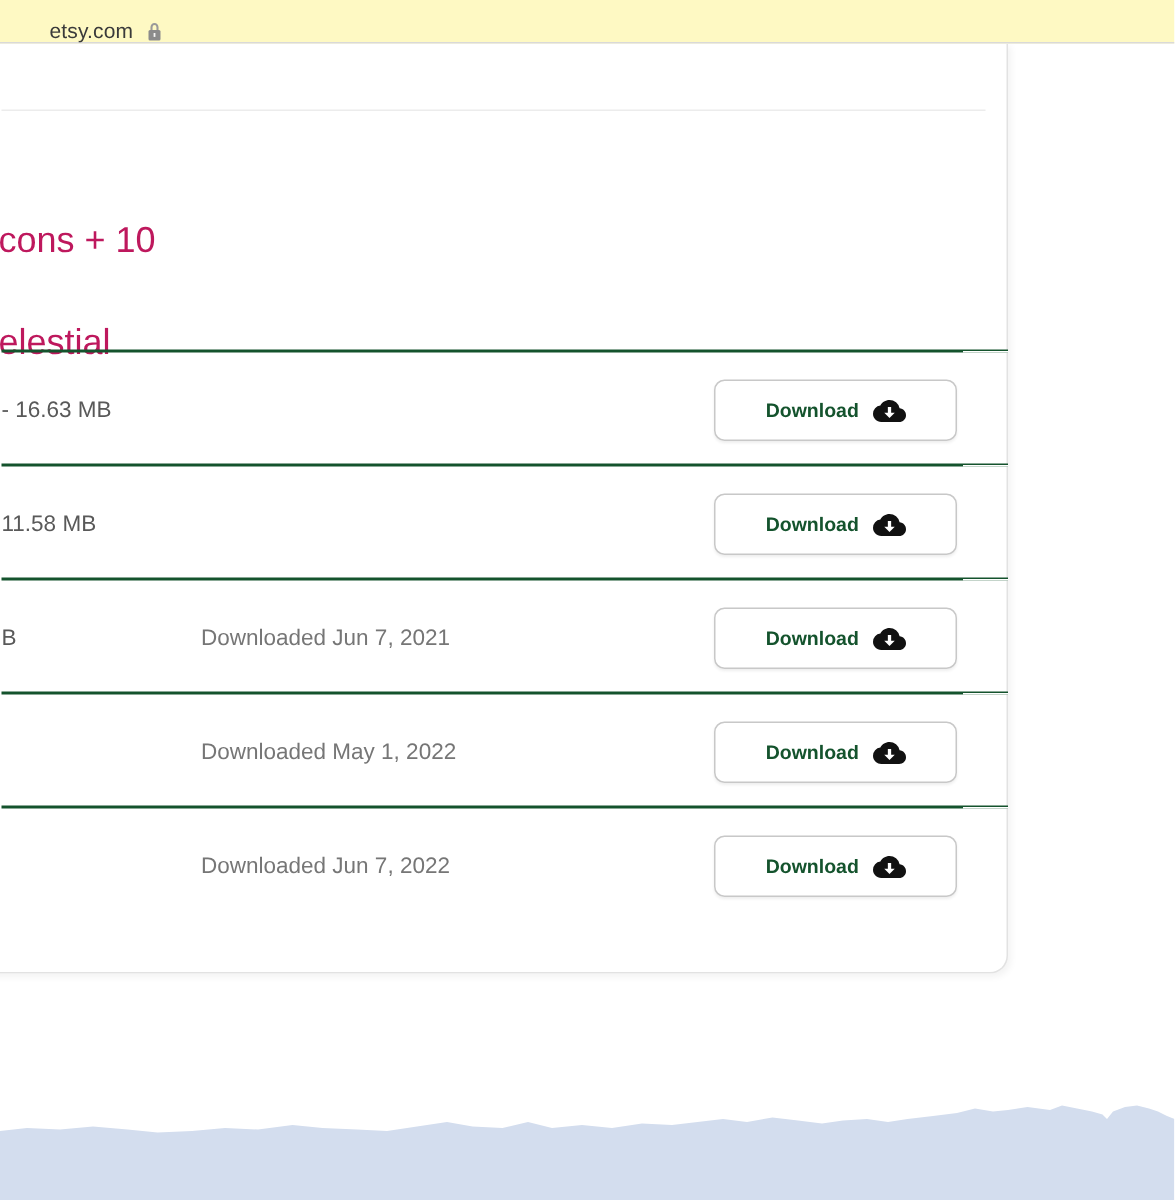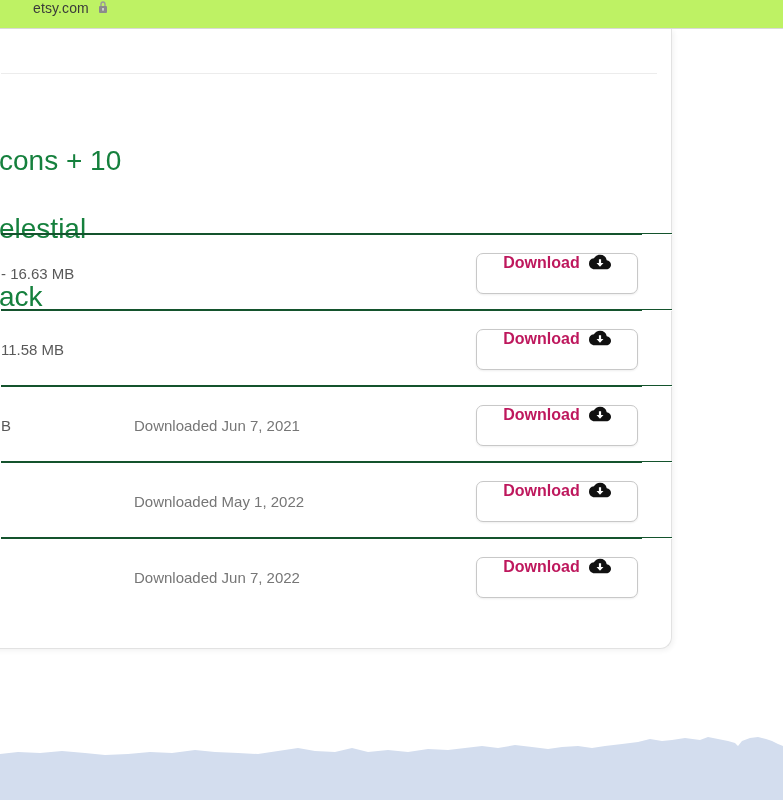--- a/index.html
+++ b/index.html
@@ -6,23 +6,23 @@
   html,body { width:783px; height:800px; overflow:hidden; }
   body {
     font-family:"Liberation Sans", sans-serif;
     background:#ffffff;
     position:relative;
   }
 
   
   .browser-bar {
     position:absolute; top:0; left:0; width:783px; height:29px;
-    background:#bef264;
+    background:#fef9c3;
     border-bottom:1px solid #d9d9d9;
-    display:flex; align-items:flex-start;
+    display:flex; align-items:flex-end;
     padding-left:33px;
     z-index:5;
   }
   .browser-url {
     font-size:14px; color:#3a3a3a; letter-spacing:.1px;
   }
   .lock { margin-left:8px; display:inline-flex; }
 
   
   .card {
@@ -37,21 +37,21 @@
   }
   .card-inner {
     position:absolute; top:0; left:60px; width:671px; height:100%;
   }
   .header-divider {
     position:absolute; top:44px; left:0; width:656px; height:1px;
     background:#ececec;
   }
   .listing-title {
     position:absolute; top:81px; left:-2px; width:420px;
-    font-size:28px; line-height:34px; font-weight:500; color:#15803d;
+    font-size:24px; line-height:34px; font-weight:500; color:#be185d;
     white-space:pre-line;
   }
   .listing-title div { height:34px; }
 
   
   .rows { position:absolute; top:204px; left:0; width:671px; }
   .drow {
     position:relative; height:76px; width:671px;
     border-top:2px solid #14532d;
   }
@@ -68,23 +68,23 @@
     display:flex; align-items:center;
     font-size:15px; color:#767676;
   }
   .dl-btn {
     position:absolute; left:475px; top:18px;
     width:162px; height:41px;
     background:#ffffff;
     border:1px solid #c8c8c8;
     border-radius:7px;
     box-shadow:0 1px 2px rgba(34,34,34,0.08);
-    display:flex; justify-content:center; gap:9px;
+    display:flex; align-items:center; justify-content:center; gap:9px;
     font-family:"Liberation Sans", sans-serif;
-    font-size:16px; font-weight:700; color:#be185d;
+    font-size:13px; font-weight:700; color:#14532d;
     cursor:pointer;
   }
   .dl-btn svg { display:block; }
 
   
   .tear {
     position:absolute; left:0; top:735px; width:783px; height:65px;
     z-index:2;
   }
 </style>
@@ -102,21 +102,20 @@
   </span>
 </div>
 
 <div class="card">
   <div class="card-inner">
     <div class="header-divider"></div>
 
     <div class="listing-title">
       <div>cons + 10</div>
       <div>elestial</div>
-      <div>ack</div>
     </div>
 
     <div class="rows">
 
       <div class="drow">
         <span class="rule-mask"></span>
         <span class="file-size">- 16.63 MB</span>
         <span class="dl-date"></span>
         <button class="dl-btn">
           <span>Download</span>

